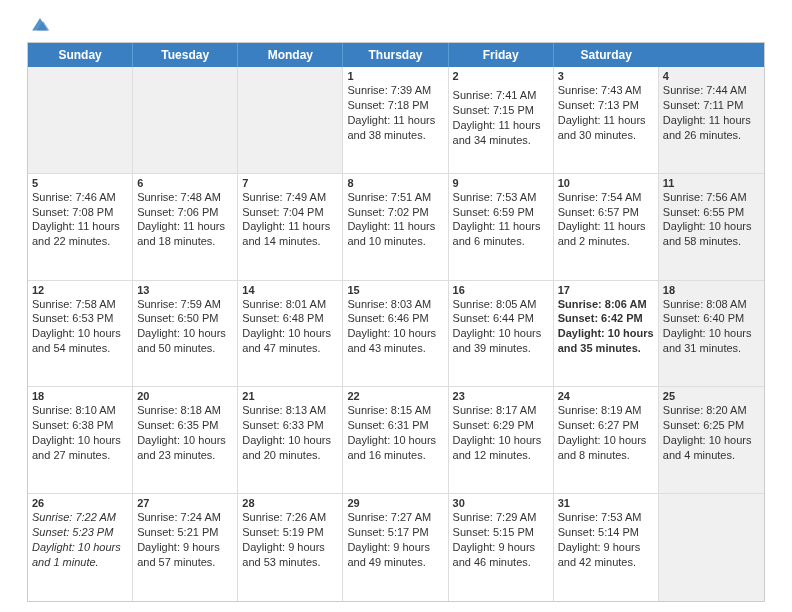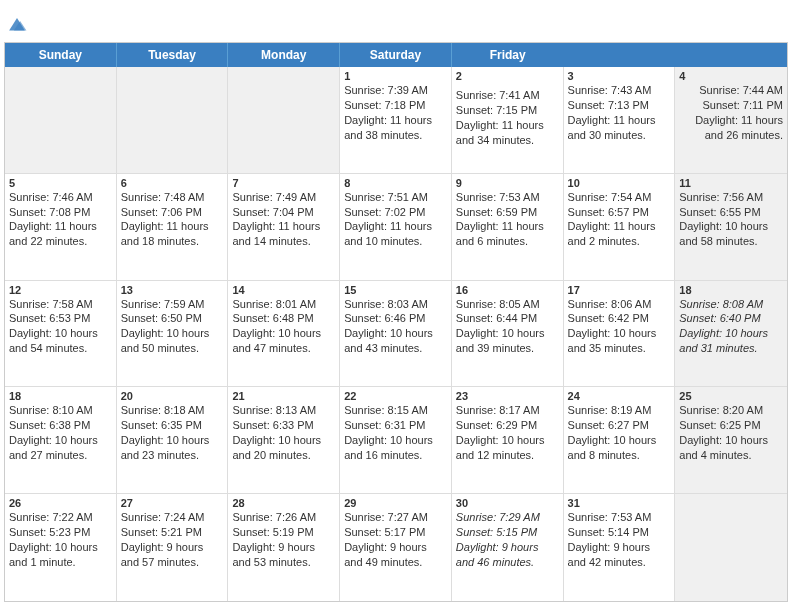--- a/index.html
+++ b/index.html
@@ -6,21 +6,21 @@
     body {
       font-family: Arial, sans-serif;
       background: #fff;
       width: 792px;
       height: 612px;
       overflow: hidden;
     }
     .page {
       width: 792px;
       height: 612px;
-      padding: 10px 4px;
+      padding: 10px 27px;
       display: flex;
       flex-direction: column;
     }
     .header {
       display: flex;
       align-items: flex-start;
       justify-content: space-between;
       margin-bottom: 6px;
     }
     .logo {
@@ -125,22 +125,23 @@
       <div class="month-title"></div>
       <div class="location-title"></div>
     </div>
   </div>
 
   <div class="calendar">
     <div class="cal-header">
     <div class="cal-header-cell">Sunday</div>
         <div class="cal-header-cell">Tuesday</div>
         <div class="cal-header-cell">Monday</div>
+        <div class="cal-header-cell">Thursday</div>
+        <div class="cal-header-cell">Friday</div>
         <div class="cal-header-cell">Saturday</div>
-        <div class="cal-header-cell">Friday</div>
       </div>
     <div class="cal-body">
     <div class="cal-row">
           <div class="cal-cell shaded empty"></div>
           <div class="cal-cell shaded empty"></div>
           <div class="cal-cell shaded empty"></div>
           <div class="cal-cell">
             <span class="day-number">1</span>
             <div class="cell-text" style="white-space: pre-line;">Sunrise: 7:39 AM
 Sunset: 7:18 PM
@@ -156,21 +157,21 @@
           </div>
           <div class="cal-cell">
             <span class="day-number">3</span>
             <div class="cell-text" style="white-space: pre-line;">Sunrise: 7:43 AM
 Sunset: 7:13 PM
 Daylight: 11 hours
 and 30 minutes.</div>
           </div>
           <div class="cal-cell shaded">
             <span class="day-number">4</span>
-            <div class="cell-text" style="white-space: pre-line; text-align: right;">Sunrise: 7:44 AM
+            <div class="cell-text" style="white-space: pre-line;">Sunrise: 7:44 AM
 Sunset: 7:11 PM
 Daylight: 11 hours
 and 26 minutes.</div>
           </div>
         </div>
         <div class="cal-row">
           <div class="cal-cell">
             <span class="day-number">5</span>
             <div class="cell-text" style="white-space: pre-line;">Sunrise: 7:46 AM
 Sunset: 7:08 PM
@@ -251,28 +252,28 @@
           </div>
           <div class="cal-cell">
             <span class="day-number">16</span>
             <div class="cell-text" style="white-space: pre-line;">Sunrise: 8:05 AM
 Sunset: 6:44 PM
 Daylight: 10 hours
 and 39 minutes.</div>
           </div>
           <div class="cal-cell">
             <span class="day-number">17</span>
-            <div class="cell-text" style="white-space: pre-line;">Sunrise: 8:06 AM
+            <div class="cell-text" style="white-space: pre-line; font-weight: bold;">Sunrise: 8:06 AM
 Sunset: 6:42 PM
 Daylight: 10 hours
 and 35 minutes.</div>
           </div>
           <div class="cal-cell shaded">
             <span class="day-number">18</span>
-            <div class="cell-text" style="white-space: pre-line; font-style: italic;">Sunrise: 8:08 AM
+            <div class="cell-text" style="white-space: pre-line;">Sunrise: 8:08 AM
 Sunset: 6:40 PM
 Daylight: 10 hours
 and 31 minutes.</div>
           </div>
         </div>
         <div class="cal-row">
           <div class="cal-cell">
             <span class="day-number">18</span>
             <div class="cell-text" style="white-space: pre-line;">Sunrise: 8:10 AM
 Sunset: 6:38 PM
@@ -318,21 +319,21 @@
             <span class="day-number">25</span>
             <div class="cell-text" style="white-space: pre-line;">Sunrise: 8:20 AM
 Sunset: 6:25 PM
 Daylight: 10 hours
 and 4 minutes.</div>
           </div>
         </div>
         <div class="cal-row">
           <div class="cal-cell">
             <span class="day-number">26</span>
-            <div class="cell-text" style="white-space: pre-line;">Sunrise: 7:22 AM
+            <div class="cell-text" style="white-space: pre-line; font-style: italic;">Sunrise: 7:22 AM
 Sunset: 5:23 PM
 Daylight: 10 hours
 and 1 minute.</div>
           </div>
           <div class="cal-cell">
             <span class="day-number">27</span>
             <div class="cell-text" style="white-space: pre-line;">Sunrise: 7:24 AM
 Sunset: 5:21 PM
 Daylight: 9 hours
 and 57 minutes.</div>
@@ -346,21 +347,21 @@
           </div>
           <div class="cal-cell">
             <span class="day-number">29</span>
             <div class="cell-text" style="white-space: pre-line;">Sunrise: 7:27 AM
 Sunset: 5:17 PM
 Daylight: 9 hours
 and 49 minutes.</div>
           </div>
           <div class="cal-cell">
             <span class="day-number">30</span>
-            <div class="cell-text" style="white-space: pre-line; font-style: italic;">Sunrise: 7:29 AM
+            <div class="cell-text" style="white-space: pre-line;">Sunrise: 7:29 AM
 Sunset: 5:15 PM
 Daylight: 9 hours
 and 46 minutes.</div>
           </div>
           <div class="cal-cell">
             <span class="day-number">31</span>
             <div class="cell-text" style="white-space: pre-line;">Sunrise: 7:53 AM
 Sunset: 5:14 PM
 Daylight: 9 hours
 and 42 minutes.</div>

